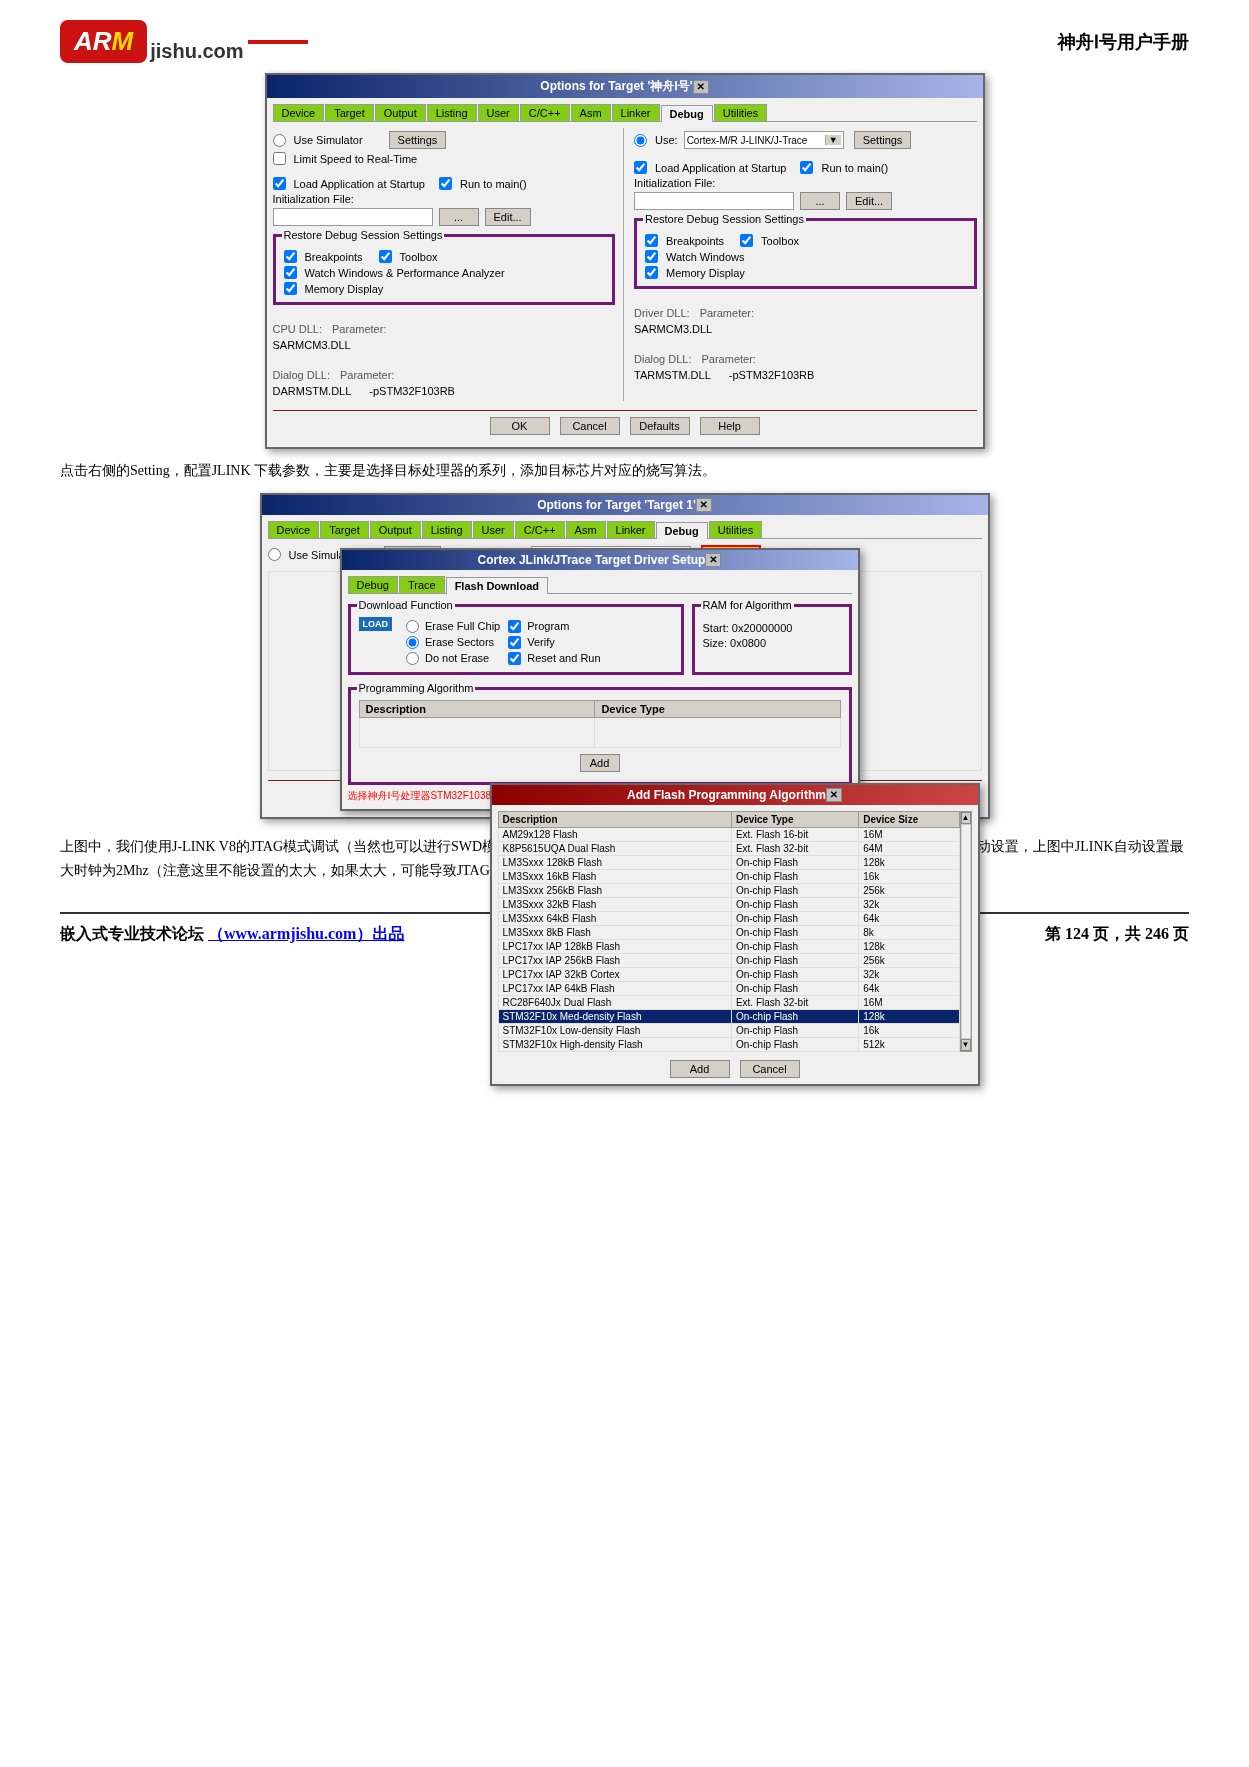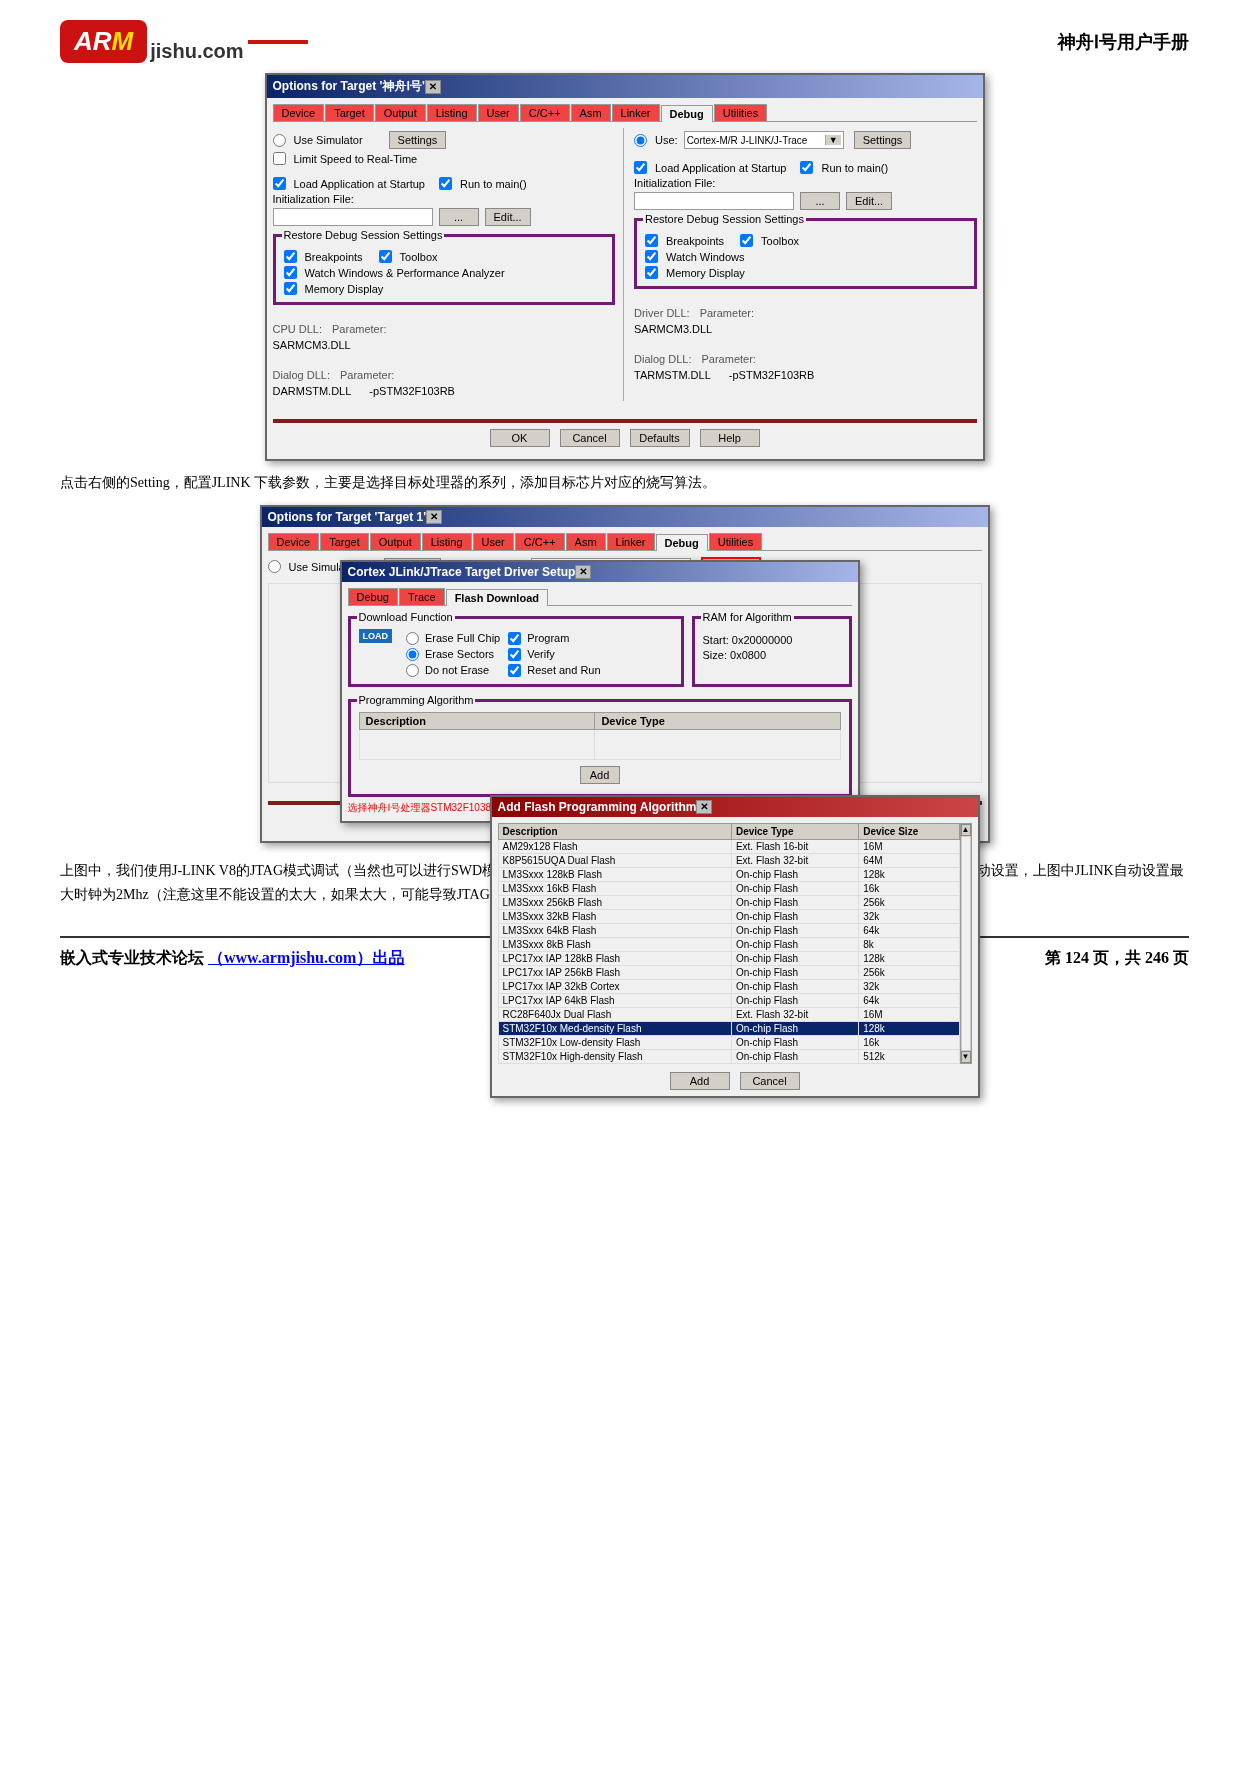--- a/index.html
+++ b/index.html
@@ -76,21 +76,21 @@
       font-size: 11px;
     }
 
     .dialog-titlebar {
       background: linear-gradient(to right, #0a246a, #a6b5e8);
       color: #fff;
       font-size: 12px;
       font-weight: bold;
       padding: 3px 6px;
       display: flex;
-      justify-content: flex-start;
+      justify-content: center;
       align-items: center;
     }
 
     .dialog-titlebar-btn {
       background: #c0c0c0;
       border: 1px solid #888;
       color: #000;
       font-size: 10px;
       width: 16px;
       height: 14px;
@@ -106,21 +106,21 @@
 
     
     .tab-row {
       display: flex;
       border-bottom: 1px solid #999;
       margin-bottom: 6px;
       gap: 1px;
     }
 
     .tab {
-      background: #ef4444;
+      background: #84cc16;
       border: 1px solid #999;
       border-bottom: none;
       padding: 2px 8px;
       font-size: 11px;
       cursor: pointer;
     }
 
     .tab.active {
       background: #f0f0f0;
       font-weight: bold;
@@ -207,23 +207,23 @@
     }
 
     .dll-label { font-size: 11px; color: #555; }
     .dll-value { font-size: 11px; }
 
     
     .dialog-bottom-btns {
       display: flex;
       justify-content: center;
       gap: 10px;
-      margin-top: 18px;
+      margin-top: 9px;
       padding: 6px;
-      border-top: 4px solid #7f1d1d;
+      border-top: 1px solid #7f1d1d;
     }
 
     .jlink-dialog {
       width: 550px;
       position: absolute;
       top: 60px;
       left: 80px;
       z-index: 10;
       margin-left: 20px;
     }

